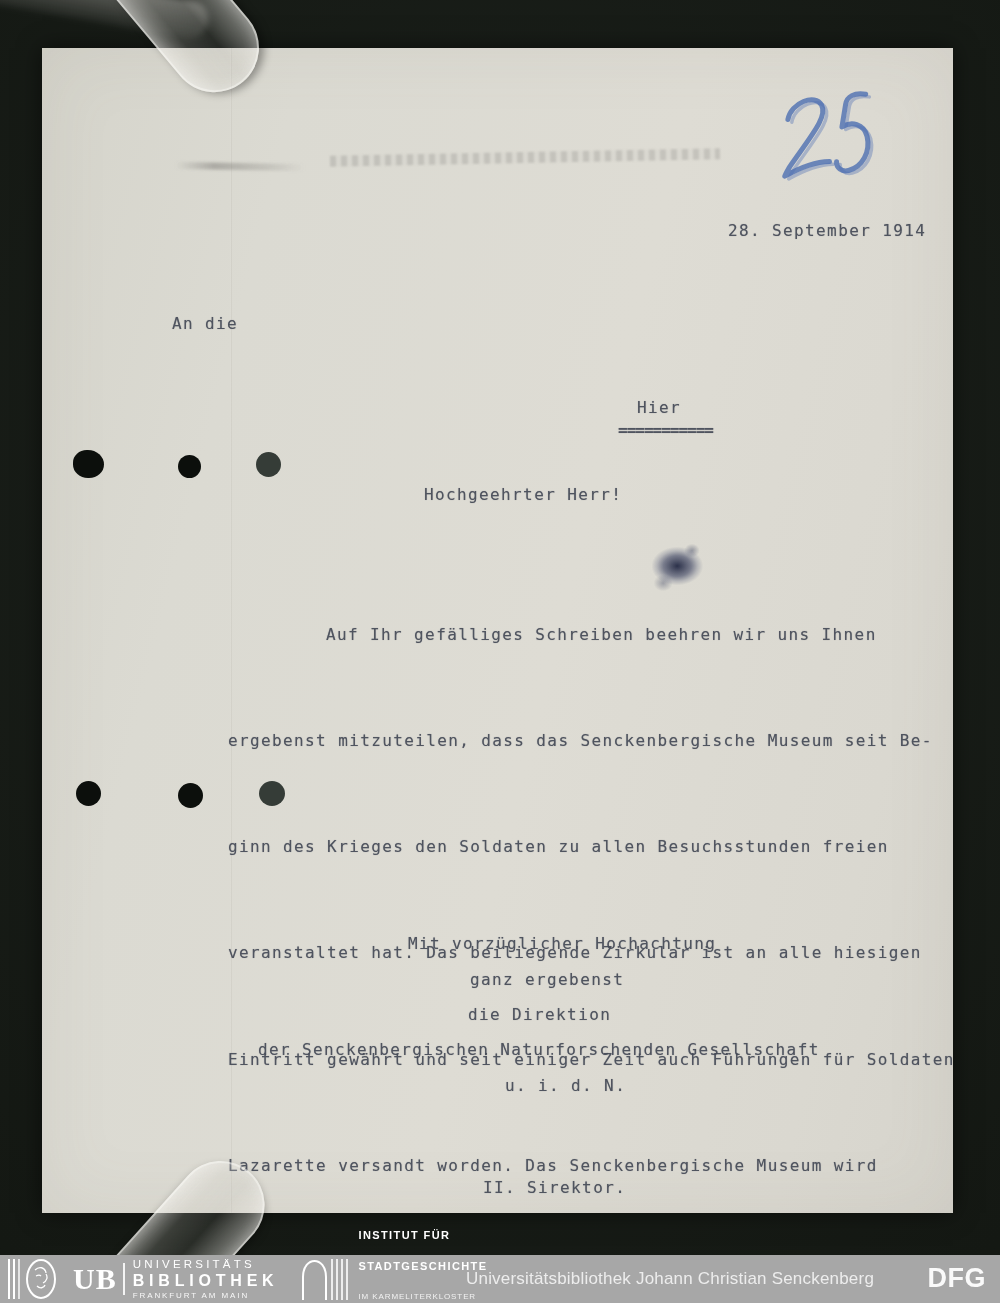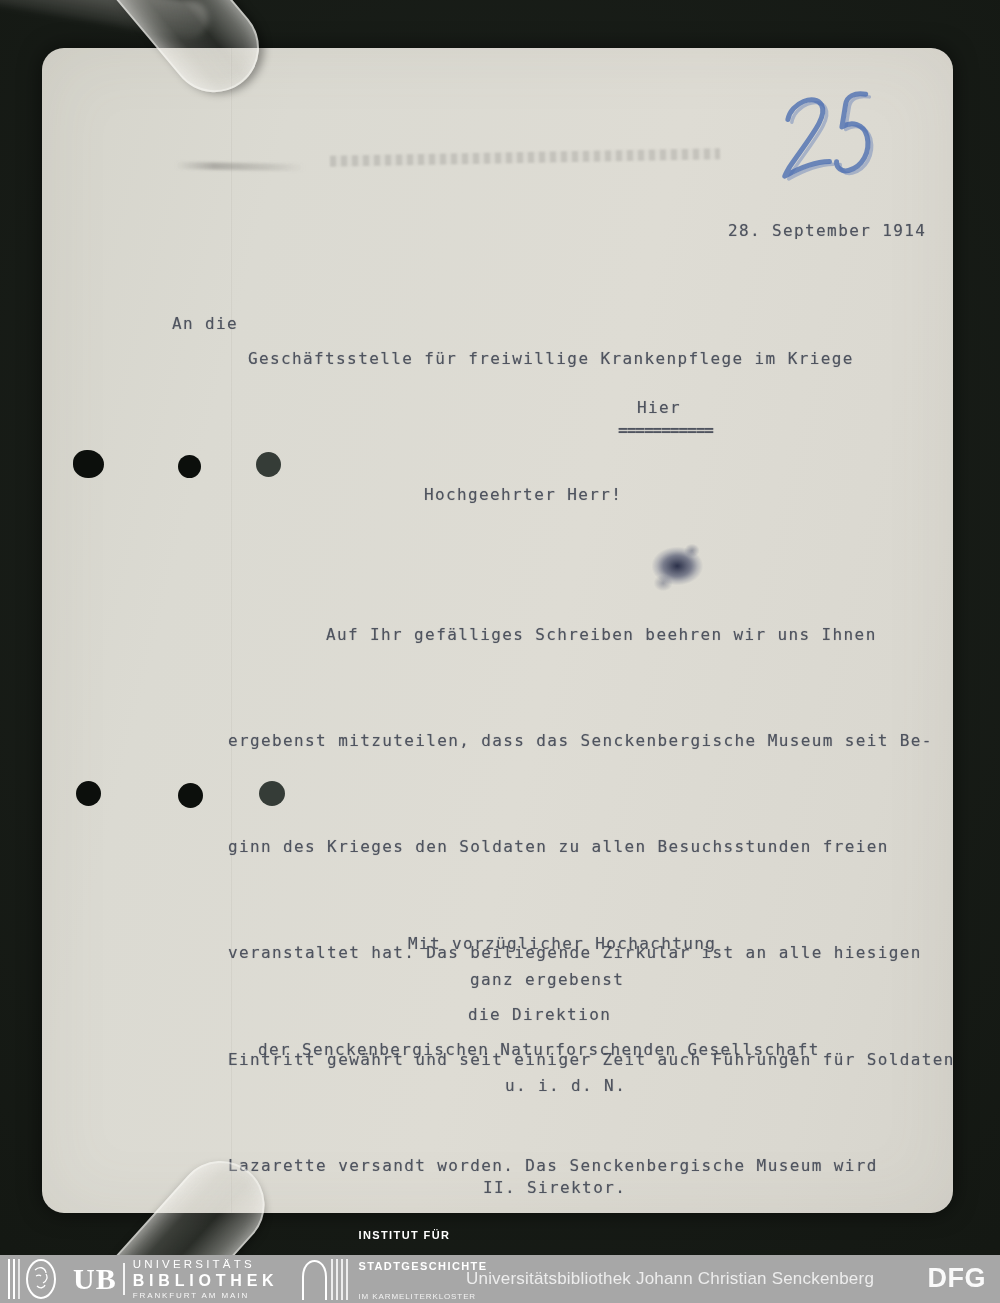--- a/index.html
+++ b/index.html
@@ -9,21 +9,20 @@
     font-family:"Liberation Sans",sans-serif;
   }
   .stage{position:absolute;inset:0;
     background:radial-gradient(130% 120% at 50% 40%, #1c211c 0%, #141813 60%, #0f130f 100%);}
 
   
   .paper{
     position:absolute;left:42px;top:48px;width:911px;height:1165px;
     background:linear-gradient(104deg,#d5d4cb 0%,#dbdad2 22%,#dedcd4 55%,#dad8d0 85%,#d6d4cc 100%);
     box-shadow:0 0 22px rgba(0,0,0,0.55), inset 0 0 70px rgba(125,120,105,0.10);
-    border-radius:22px;
   }
   .crease{
     position:absolute;left:188px;top:0;width:2px;height:100%;
     background:linear-gradient(to right, rgba(245,244,240,0.5), rgba(110,104,92,0.28));
     opacity:.45;
   }
 
   
   .typed{
     position:absolute;
@@ -139,21 +138,20 @@
 
     <svg class="hand25" viewBox="0 0 115 95" xmlns="http://www.w3.org/2000/svg" aria-label="25">
       <path class="echo" d="M 17,27 C 22,10 47,4 52,16 C 57,28 40,44 14,74 C 11,78 9,81 8,83 C 24,76 42,72 54,73" transform="translate(1.6,1.2)"></path>
       <path class="main" d="M 15,25 C 20,8 45,2 50,14 C 55,26 38,42 12,72 C 9,76 7,79 6,81 C 22,74 40,70 52,71"></path>
       <path class="echo" d="M 97,10 C 86,7 78,10 76,18 L 70,40 C 80,35 92,39 94,52 C 96,68 86,82 72,84 C 65,85 60,80 61,74" transform="translate(1.4,1)"></path>
       <path class="main" d="M 95,8 C 84,5 76,8 74,16 L 68,38 C 78,33 90,37 92,50 C 94,66 84,80 70,82 C 63,83 58,78 59,72"></path>
     </svg>
 
     <div class="typed t-date">28. September 1914</div>
     <div class="typed t-an">An die</div>
-    <div class="typed t-gesch">Geschäftsstelle für freiwillige Krankenpflege im Kriege</div>
     <div class="typed t-hier">Hier</div>
     <div class="typed t-eq">===========</div>
     <div class="typed t-salut">Hochgeehrter Herr!</div>
 
     <div class="body-block">
       <span class="line indent">Auf Ihr gefälliges Schreiben beehren wir uns Ihnen</span>
       <span class="line">ergebenst mitzuteilen, dass das Senckenbergische Museum seit Be-</span>
       <span class="line">ginn des Krieges den Soldaten zu allen Besuchsstunden freien</span>
       <span class="line">veranstaltet hat. Das beiliegende Zirkular ist an alle hiesigen</span>
       <span class="line">Eintritt gewährt und seit einiger Zeit auch Führungen für Soldaten</span>

